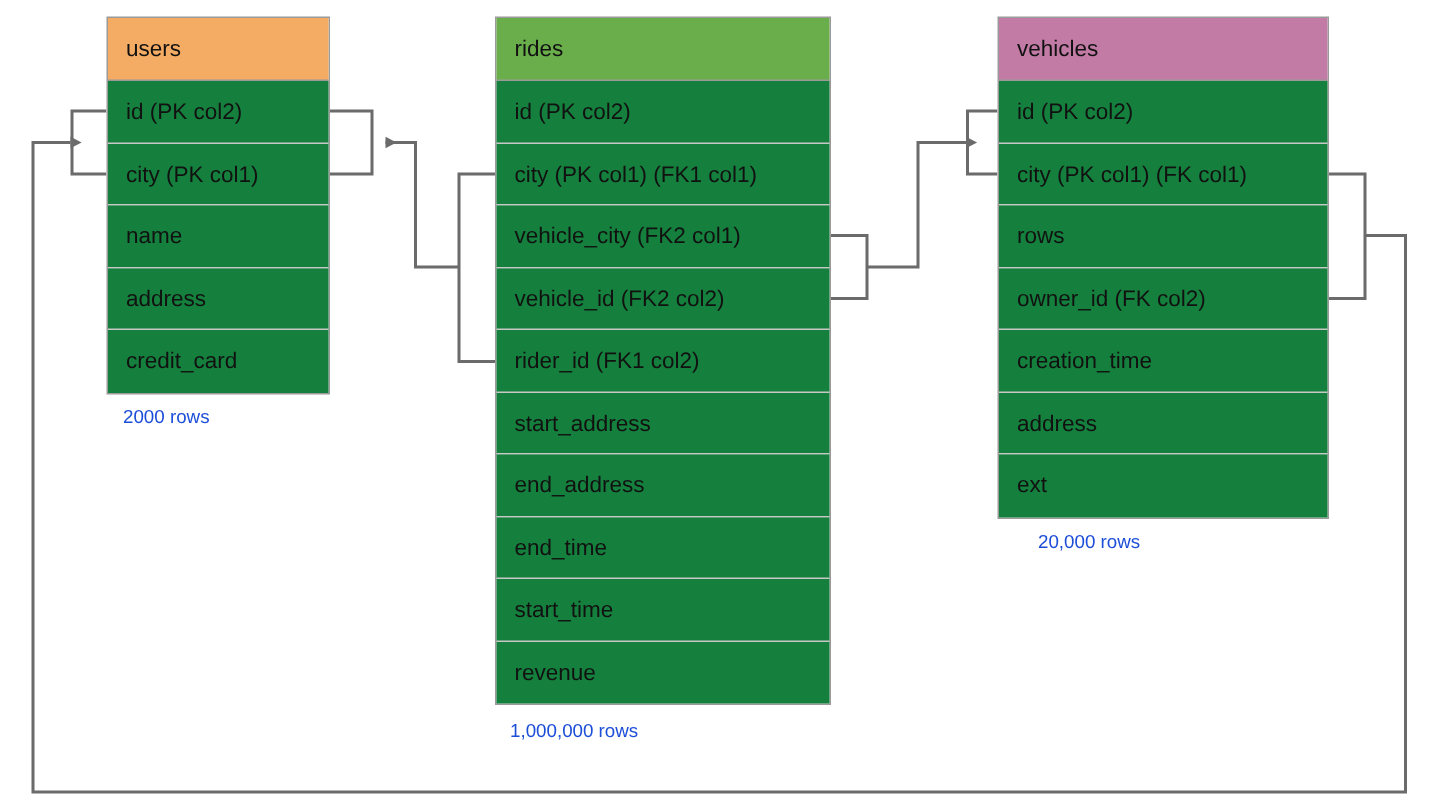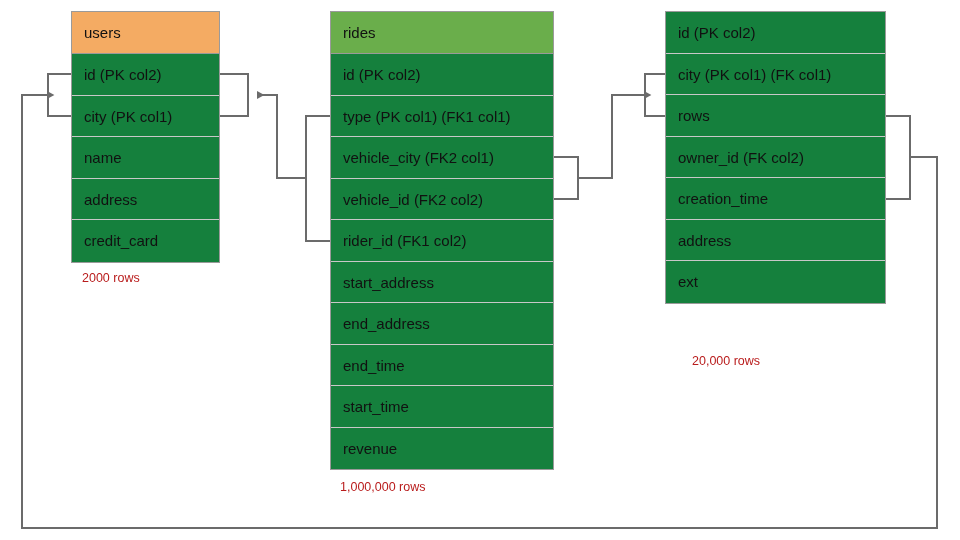--- a/index.html
+++ b/index.html
@@ -56,21 +56,21 @@
     background: #15803d;
     overflow: hidden;
     white-space: nowrap;
   }
   .col-row.last {
     border-bottom: none;
   }
   .rowcount {
     position: absolute;
     font-size: 12.5px;
-    color: #b91c1c;
+    color: #1d4ed8;
     white-space: nowrap;
     z-index: 2;
   }
 </style>
 </head>
 <body>
 
 <div id="canvas">
 
   <svg id="wires" width="960" height="540" viewBox="0 0 960 540">
@@ -115,33 +115,36 @@
     <div class="col-row">address</div>
     <div class="col-row last">credit_card</div>
   </div>
   <div class="rowcount" style="left:82px; top:271px;">2000 rows</div>
 
   <div class="table" style="left:330px; top:11px; width:224px;">
     <div class="table-header" style="background:#6aae4b;">
       <span>rides</span>
     </div>
     <div class="col-row">id (PK col2)</div>
-    <div class="col-row">type (PK col1) (FK1 col1)</div>
+    <div class="col-row">city (PK col1) (FK1 col1)</div>
     <div class="col-row">vehicle_city (FK2 col1)</div>
     <div class="col-row">vehicle_id (FK2 col2)</div>
     <div class="col-row">rider_id (FK1 col2)</div>
     <div class="col-row">start_address</div>
     <div class="col-row">end_address</div>
     <div class="col-row">end_time</div>
     <div class="col-row">start_time</div>
     <div class="col-row last">revenue</div>
   </div>
   <div class="rowcount" style="left:340px; top:480px;text-align:center;">1,000,000 rows</div>
 
   <div class="table" style="left:665px; top:11px; width:221px;">
+    <div class="table-header" style="background:#c27ba5;">
+      <span>vehicles</span>
+    </div>
     <div class="col-row">id (PK col2)</div>
     <div class="col-row">city (PK col1) (FK col1)</div>
     <div class="col-row">rows</div>
     <div class="col-row">owner_id (FK col2)</div>
     <div class="col-row">creation_time</div>
     <div class="col-row">address</div>
     <div class="col-row last">ext</div>
   </div>
   <div class="rowcount" style="left:692px; top:354px;">20,000 rows</div>
 

